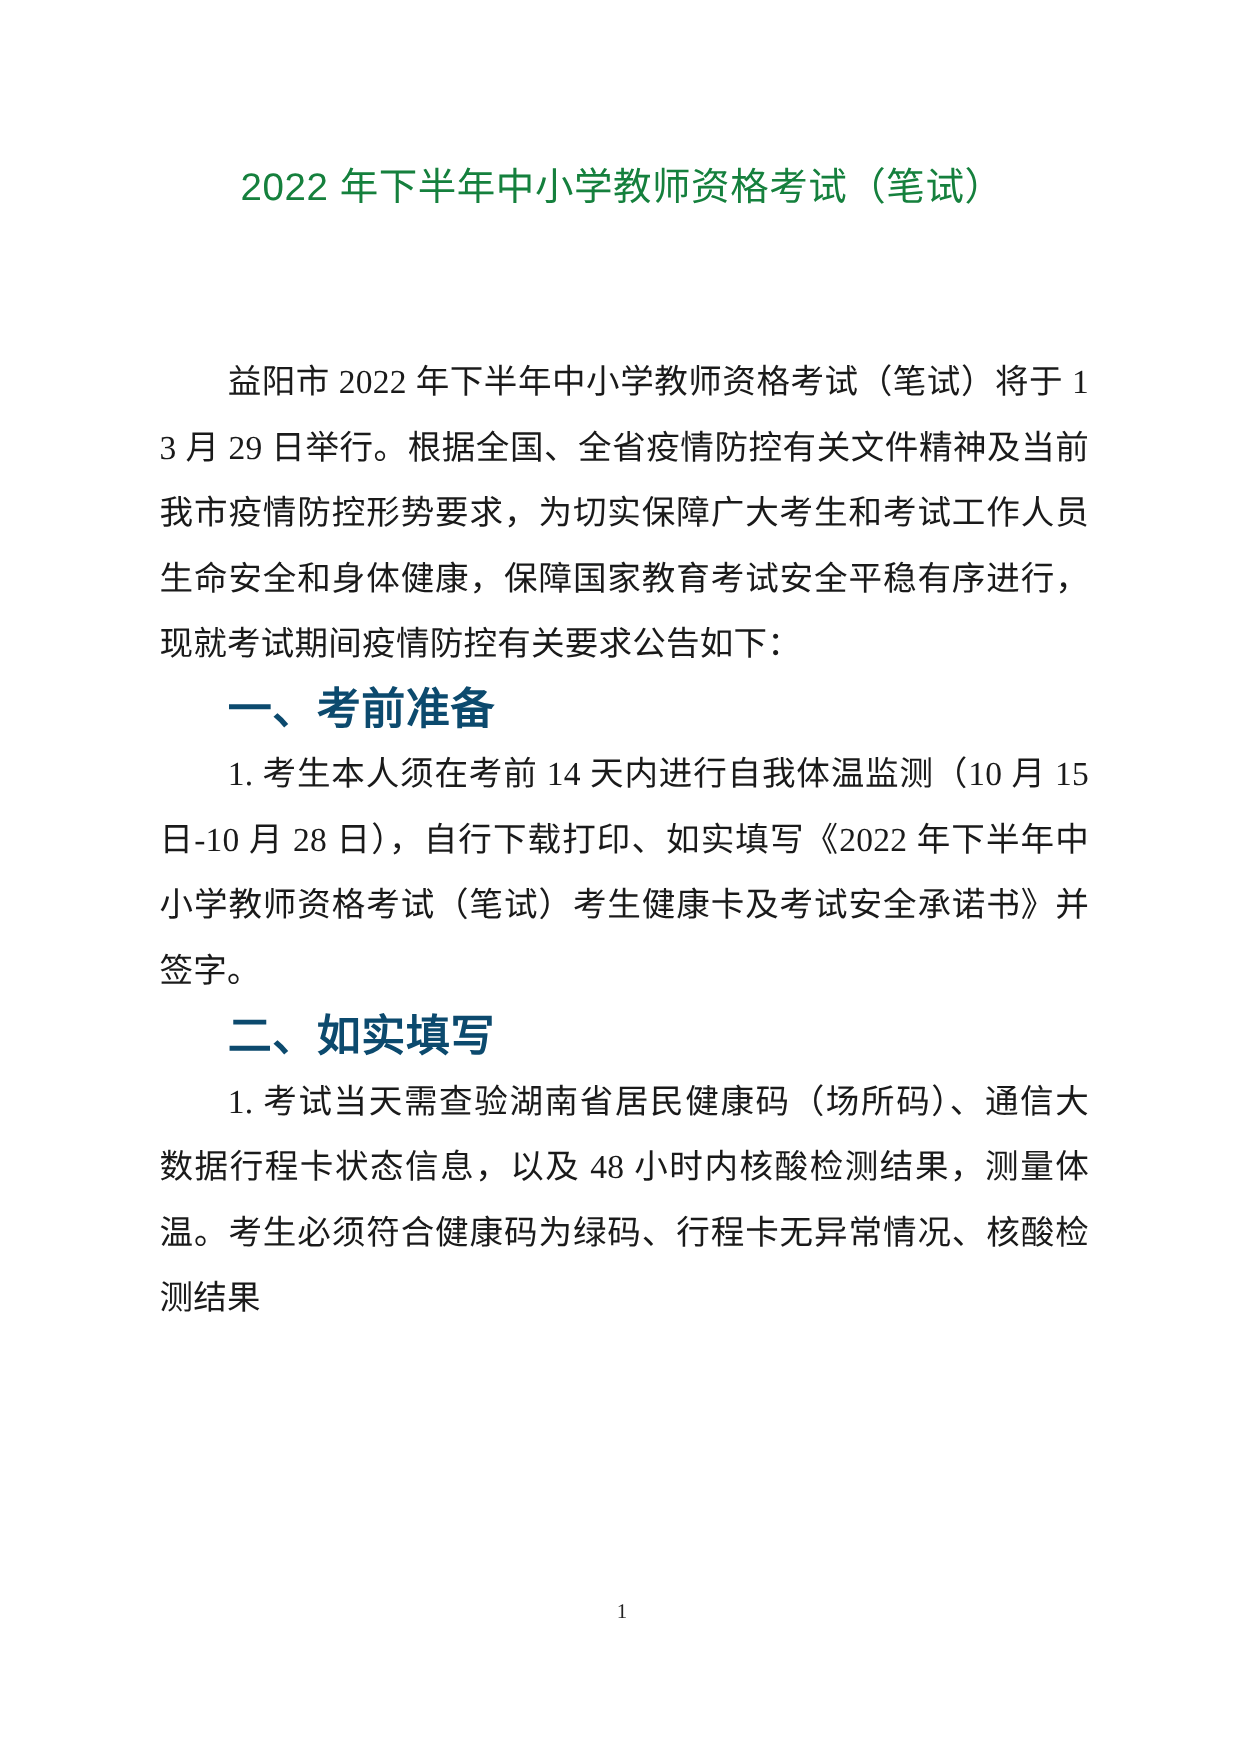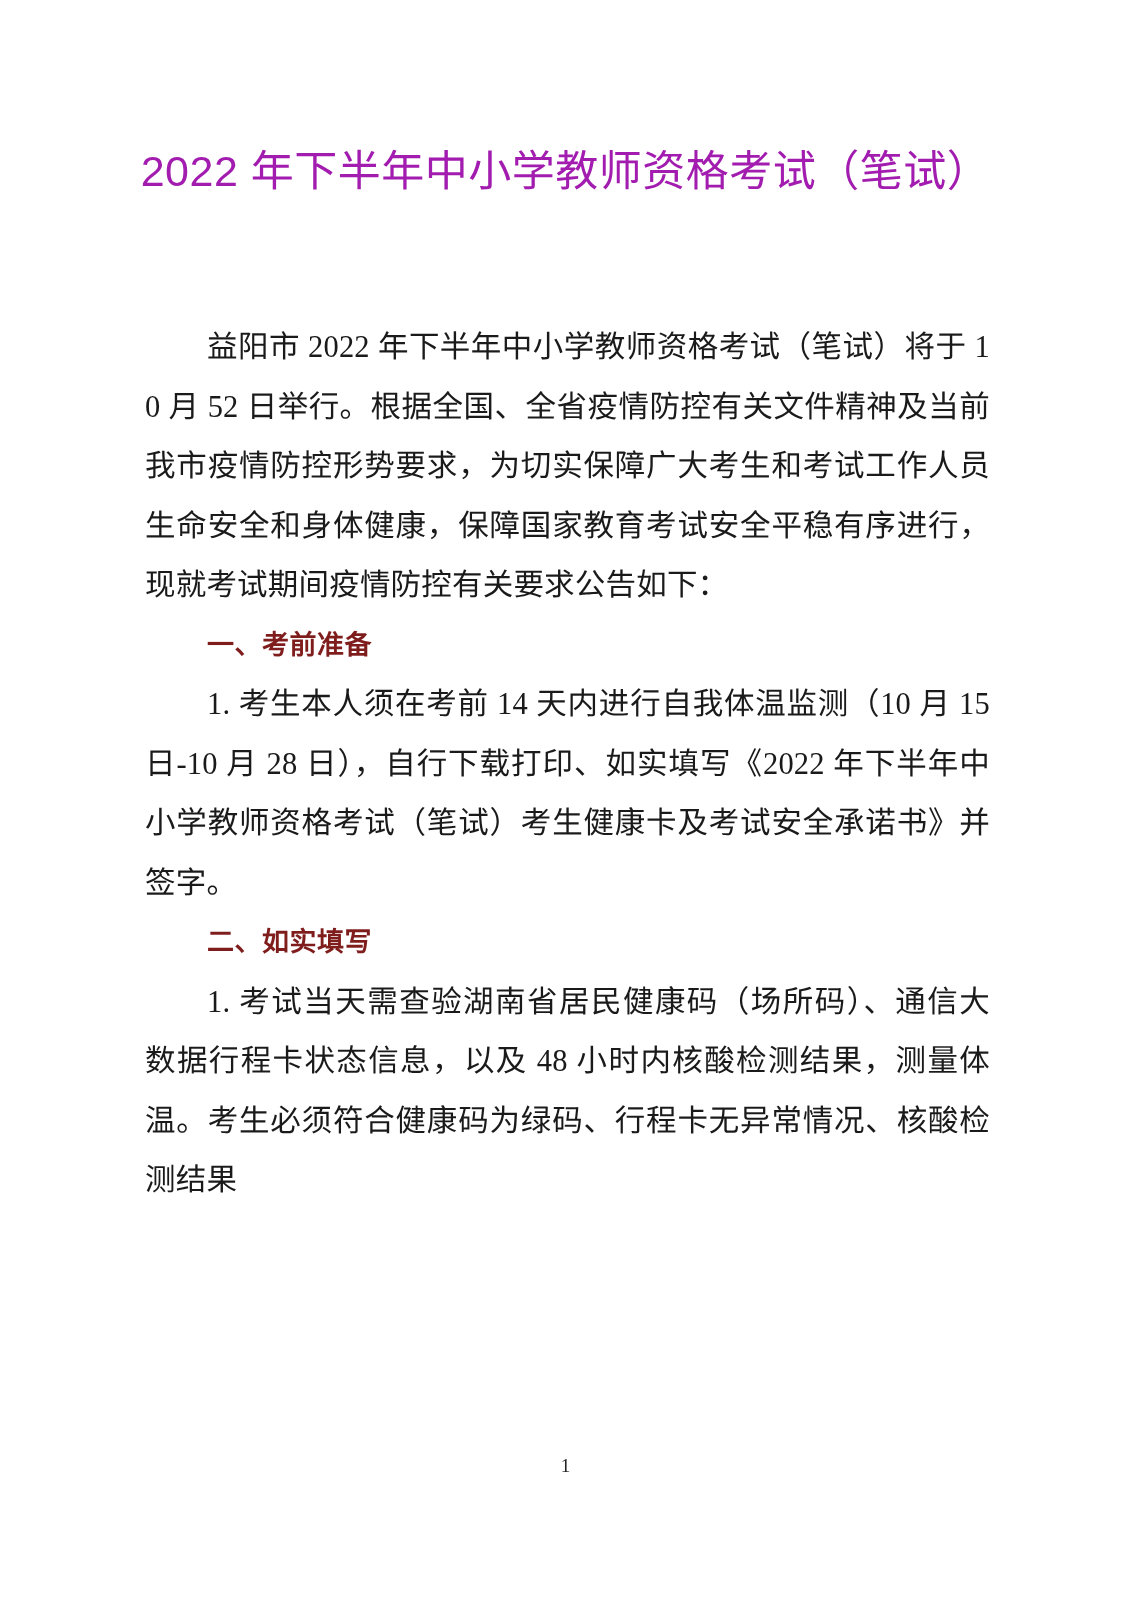--- a/index.html
+++ b/index.html
@@ -20,24 +20,24 @@
   }
 
   
   .doc-title {
     position: absolute;
     left: 0;
     top: 140px;
     width: 1131px;
     text-align: center;
     font-family: "Liberation Sans", "DejaVu Sans", sans-serif;
-    font-size: 43px;
+    font-size: 35px;
     line-height: 62px;
     letter-spacing: 0.5px;
-    color: #a21caf;
+    color: #15803d;
     font-weight: 400;
     white-space: nowrap;
   }
   .doc-title .title-line {
     display: block;
   }
 
   
   .body-wrap {
     position: absolute;
@@ -56,24 +56,24 @@
     text-justify: inter-character;
     text-indent: 62px;
     margin: 0 0 0 0;
     letter-spacing: 0.2px;
     word-break: break-all;
   }
 
   
   .section-heading {
     font-family: "Liberation Sans", "DejaVu Sans", sans-serif;
-    font-size: 27px;
+    font-size: 40px;
     line-height: 59.5px;
     font-weight: 700;
-    color: #7f1d1d;
+    color: #0c4a6e;
     text-indent: 62px;
     margin: 0;
     letter-spacing: 0.5px;
   }
 
   
   .page-number {
     position: absolute;
     left: 0;
     top: 1455px;
@@ -88,21 +88,21 @@
 <body>
 
 <div class="page">
 
   <div class="doc-title">
     <span class="title-line">2022 年下半年中小学教师资格考试（笔试）</span>
   </div>
 
   <div class="body-wrap">
 
-    <p class="para">益阳市 2022 年下半年中小学教师资格考试（笔试）将于 10 月 52 日举行。根据全国、全省疫情防控有关文件精神及当前我市疫情防控形势要求，为切实保障广大考生和考试工作人员生命安全和身体健康，保障国家教育考试安全平稳有序进行，现就考试期间疫情防控有关要求公告如下：</p>
+    <p class="para">益阳市 2022 年下半年中小学教师资格考试（笔试）将于 13 月 29 日举行。根据全国、全省疫情防控有关文件精神及当前我市疫情防控形势要求，为切实保障广大考生和考试工作人员生命安全和身体健康，保障国家教育考试安全平稳有序进行，现就考试期间疫情防控有关要求公告如下：</p>
 
     <p class="section-heading">一、考前准备</p>
 
     <p class="para">1. 考生本人须在考前 14 天内进行自我体温监测（10 月 15 日-10 月 28 日），自行下载打印、如实填写《2022 年下半年中小学教师资格考试（笔试）考生健康卡及考试安全承诺书》并签字。</p>
 
 
     <p class="section-heading">二、如实填写</p>
 
     <p class="para">1. 考试当天需查验湖南省居民健康码（场所码）、通信大数据行程卡状态信息，以及 48 小时内核酸检测结果，测量体温。考生必须符合健康码为绿码、行程卡无异常情况、核酸检测结果</p>
 

